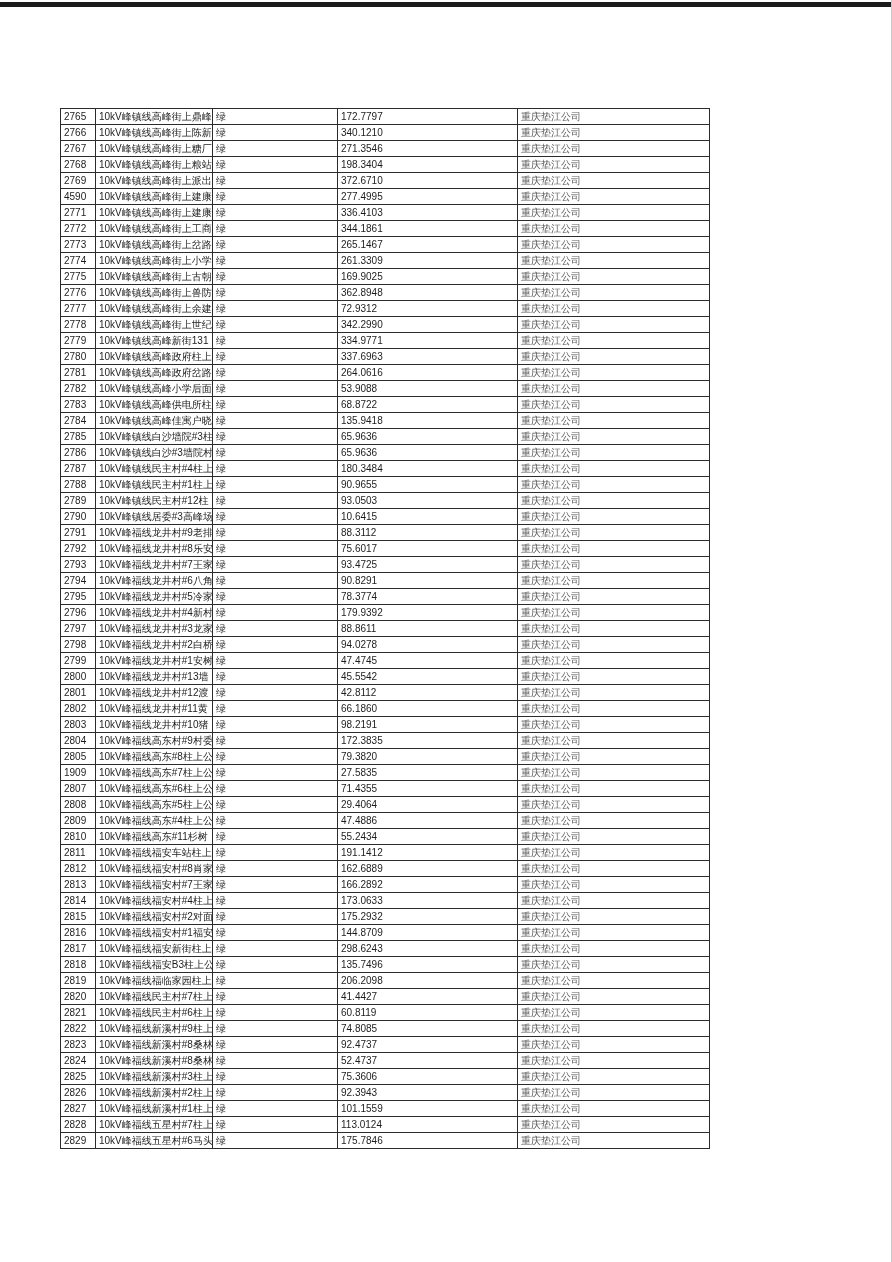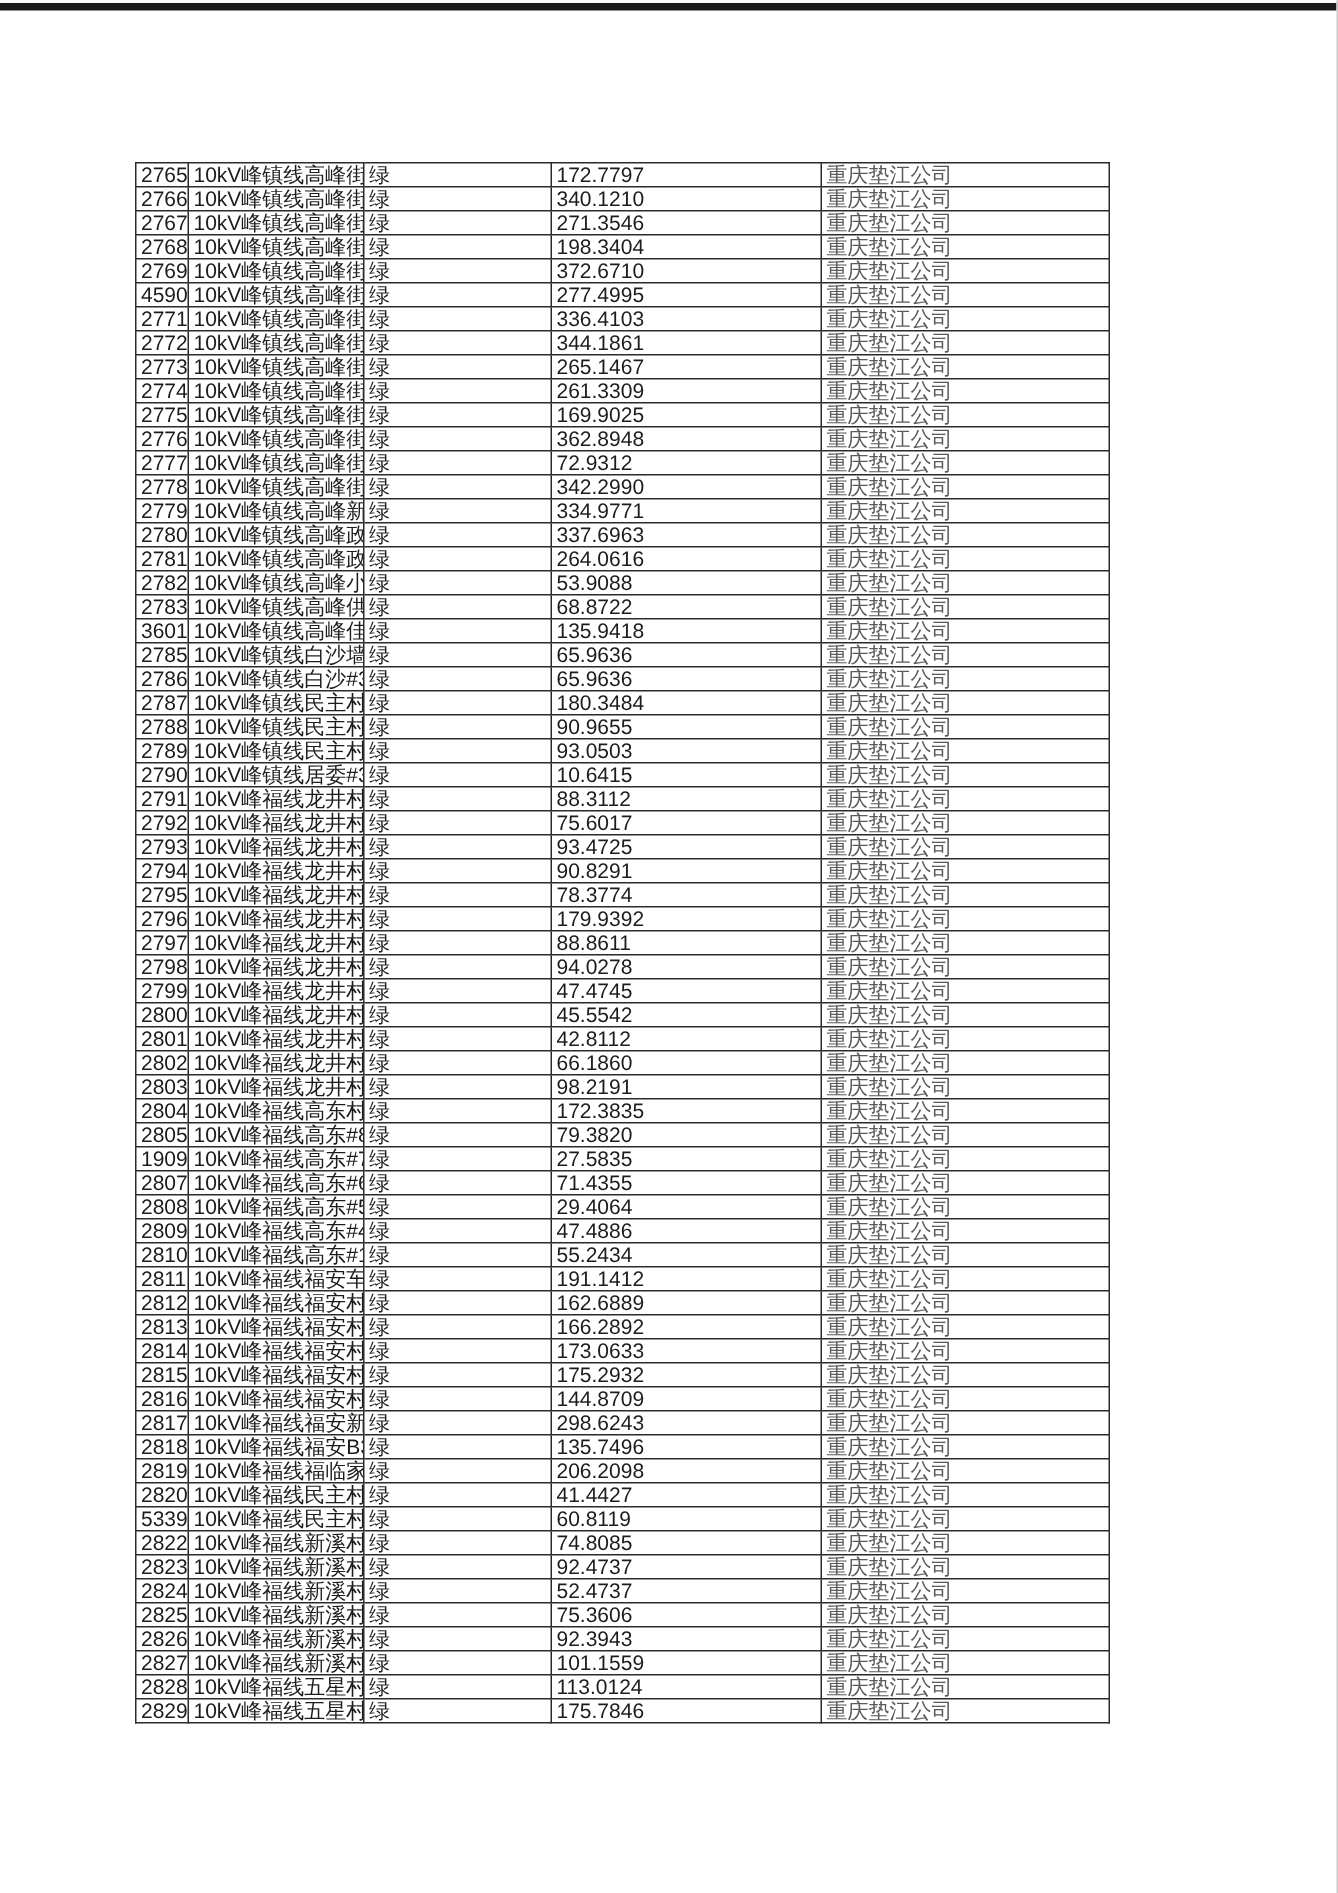--- a/index.html
+++ b/index.html
@@ -20,26 +20,26 @@
   .top-bar {
     position: absolute;
     top: 2px;
     left: 0;
     width: 100%;
     height: 5px;
     background: #1b1b1b;
   }
   table.grid {
     position: absolute;
-    left: 90px;
+    left: 60px;
     top: 108px;
     width: 649px;
     border-collapse: collapse;
     table-layout: fixed;
-    font-size: 14px;
+    font-size: 10px;
     color: #1c1c1c;
     padding-left: 40px;
   }
   table.grid td {
     border: 1px solid #2b2b2b;
     height: 15px;
     padding: 0 1px 0 3px;
     white-space: nowrap;
     overflow: hidden;
     line-height: 15px;
@@ -193,21 +193,21 @@
           <td class="c-company">重庆垫江公司</td>
         </tr>
         <tr>
           <td class="c-num">2783</td>
           <td class="c-desc">10kV峰镇线高峰供电所柱</td>
           <td class="c-status">绿</td>
           <td class="c-value">68.8722</td>
           <td class="c-company">重庆垫江公司</td>
         </tr>
         <tr>
-          <td class="c-num">3601</td>
+          <td class="c-num">2784</td>
           <td class="c-desc">10kV峰镇线高峰佳寓户晓</td>
           <td class="c-status">绿</td>
           <td class="c-value">135.9418</td>
           <td class="c-company">重庆垫江公司</td>
         </tr>
         <tr>
           <td class="c-num">2785</td>
           <td class="c-desc">10kV峰镇线白沙墙院#3柱</td>
           <td class="c-status">绿</td>
           <td class="c-value">65.9636</td>
@@ -452,21 +452,21 @@
           <td class="c-company">重庆垫江公司</td>
         </tr>
         <tr>
           <td class="c-num">2820</td>
           <td class="c-desc">10kV峰福线民主村#7柱上</td>
           <td class="c-status">绿</td>
           <td class="c-value">41.4427</td>
           <td class="c-company">重庆垫江公司</td>
         </tr>
         <tr>
-          <td class="c-num">5339</td>
+          <td class="c-num">2821</td>
           <td class="c-desc">10kV峰福线民主村#6柱上</td>
           <td class="c-status">绿</td>
           <td class="c-value">60.8119</td>
           <td class="c-company">重庆垫江公司</td>
         </tr>
         <tr>
           <td class="c-num">2822</td>
           <td class="c-desc">10kV峰福线新溪村#9柱上</td>
           <td class="c-status">绿</td>
           <td class="c-value">74.8085</td>

